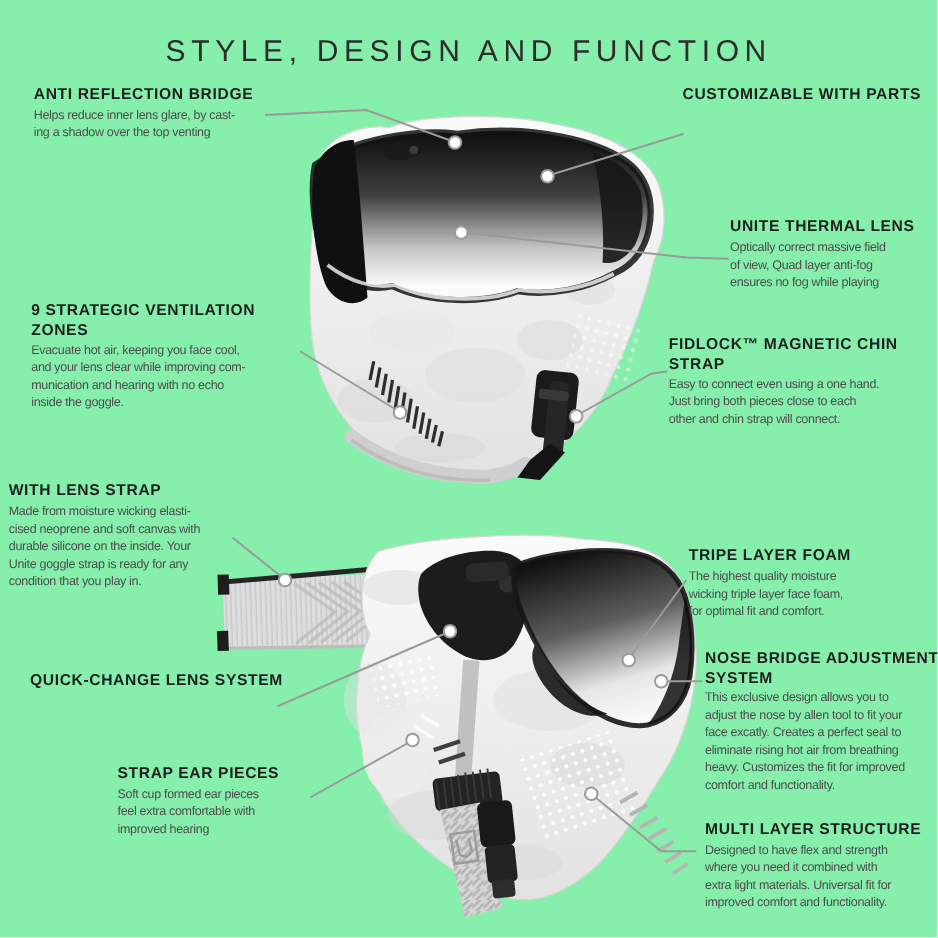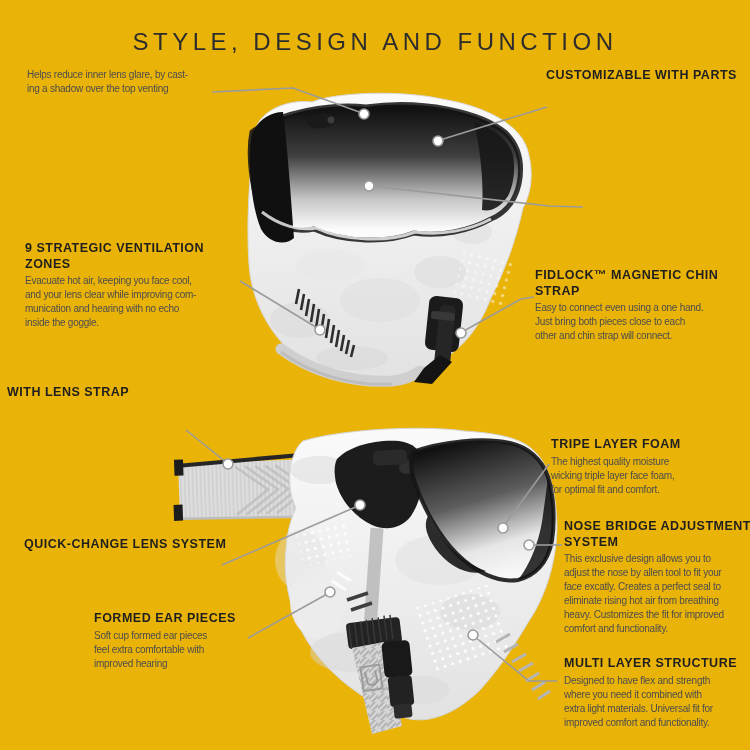--- a/index.html
+++ b/index.html
@@ -1,16 +1,16 @@
 <!DOCTYPE html>
 <html><head>
 <meta charset="utf-8">
 <style>
   html,body{margin:0;padding:0;background:#fff;}
-  .canvas{position:relative;width:750px;height:750px;background:#eab308;overflow:hidden;
+  .canvas{position:relative;width:750px;height:750px;background:#86efac;overflow:hidden;
           font-family:"Liberation Sans",sans-serif;}
   .page-title{position:absolute;top:28px;left:0;width:750px;text-align:center;z-index:3;
           font-size:24px;font-weight:400;letter-spacing:4.5px;color:#2d2d2d;white-space:pre;}
   .art{position:absolute;left:0;top:0;z-index:1;}
   .callout{position:absolute;z-index:3;}
   .callout h3{margin:0 0 2px 0;font-size:12.5px;font-weight:700;letter-spacing:.5px;
           color:#1f1f1f;line-height:15.5px;white-space:pre;}
   .callout p{margin:0;font-size:10px;letter-spacing:-.25px;color:#4d4d4d;
           line-height:14px;white-space:pre;}
 </style>
@@ -164,46 +164,58 @@
       <circle cx="228" cy="464" r="5"></circle>
       <circle cx="360" cy="505" r="5"></circle>
       <circle cx="503" cy="528" r="5"></circle>
       <circle cx="529" cy="545" r="5"></circle>
       <circle cx="330" cy="592" r="5"></circle>
       <circle cx="473" cy="635" r="5"></circle>
     </g>
   </svg>
 
   <div class="callout" style="left:27px;top:68px">
+    <h3>ANTI REFLECTION BRIDGE</h3>
     <p>Helps reduce inner lens glare, by cast-
 ing a shadow over the top venting</p>
   </div>
   <div class="callout" style="left:25px;top:241px">
     <h3>9 STRATEGIC VENTILATION
 ZONES</h3>
     <p>Evacuate hot air, keeping you face cool,
 and your lens clear while improving com-
 munication and hearing with no echo
 inside the goggle.</p>
   </div>
   <div class="callout" style="left:7px;top:385px">
     <h3>WITH LENS STRAP</h3>
+    <p>Made from moisture wicking elasti-
+cised neoprene and soft canvas with
+durable silicone on the inside. Your
+Unite goggle strap is ready for any
+condition that you play in.</p>
   </div>
   <div class="callout" style="left:24px;top:537px">
     <h3>QUICK-CHANGE LENS SYSTEM</h3>
   </div>
   <div class="callout" style="left:94px;top:611px">
-    <h3>FORMED EAR PIECES</h3>
+    <h3>STRAP EAR PIECES</h3>
     <p>Soft cup formed ear pieces
 feel extra comfortable with
 improved hearing</p>
   </div>
 
   <div class="callout" style="left:546px;top:68px">
     <h3>CUSTOMIZABLE WITH PARTS</h3>
+  </div>
+  <div class="callout" style="left:584px;top:174px">
+    <h3>UNITE THERMAL LENS</h3>
+    <p>Optically correct massive field
+of view, Quad layer anti-fog
+ensures no fog while playing</p>
   </div>
   <div class="callout" style="left:551px;top:437px">
     <h3>TRIPE LAYER FOAM</h3>
     <p>The highest quality moisture
 wicking triple layer face foam,
 for optimal fit and comfort.</p>
   </div>
   <div class="callout" style="left:535px;top:268px">
     <h3>FIDLOCK™ MAGNETIC CHIN
 STRAP</h3>

